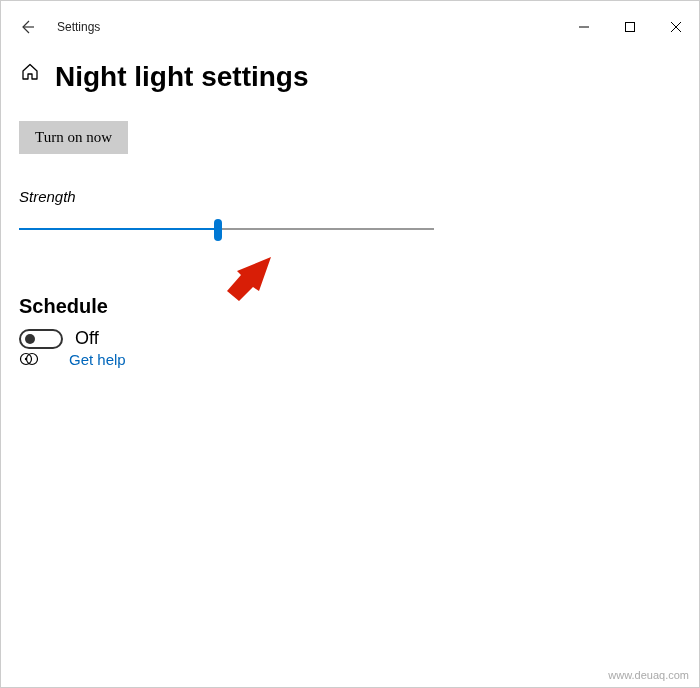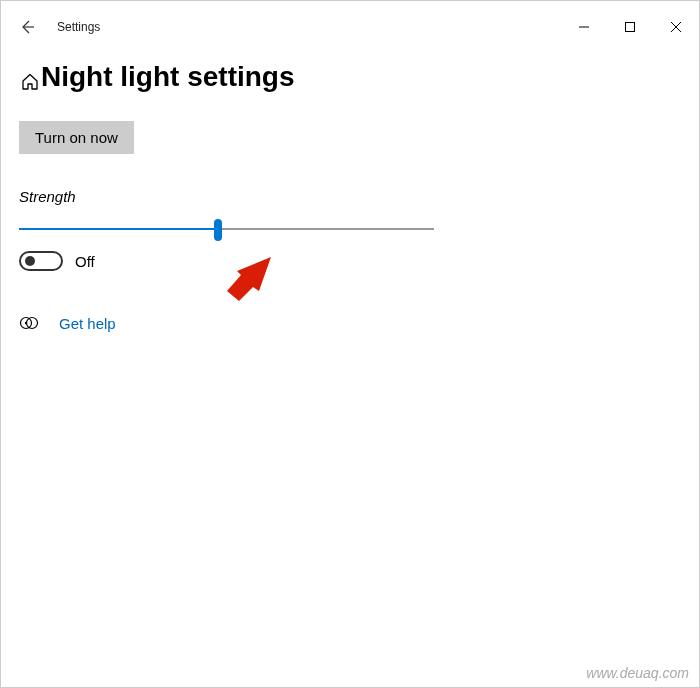--- a/index.html
+++ b/index.html
@@ -35,21 +35,22 @@
     .win-btn {
       width: 46px; height: 36px;
       display: flex; align-items: center; justify-content: center;
       cursor: pointer;
     }
     .content {
       padding: 18px 20px 0 18px;
     }
     .heading-row {
       display: flex;
-      align-items: flex-end;
+      align-items: flex-start;
+      gap: 14px;
       margin-top: 6px;
     }
     .home-icon-wrap {
       width: 22px; height: 22px;
       display: flex; align-items: center; justify-content: center;
       cursor: pointer;
     }
     .page-heading {
       font-size: 28px;
       font-weight: 600;
@@ -61,21 +62,21 @@
       color: #000;
       line-height: 1.35;
       max-width: 460px;
     }
     .turn-on-btn {
       margin-top: 28px;
       background: #ccc;
       border: none;
       padding: 8px 16px;
       font-size: 15px;
-      font-family: Liberation Sans, sans-serif;
+      font-family: Liberation Serif, serif;
       cursor: pointer;
       color: #000;
     }
     .strength-label {
       margin-top: 34px;
       font-size: 15px;
       color: #000;
       font-style: italic;
     }
     .slider-wrap {
@@ -137,41 +138,39 @@
       cursor: pointer;
       background: #fff;
     }
     .toggle-knob {
       position: absolute;
       width: 10px; height: 10px;
       background: #333;
       border-radius: 50%;
       top: 3px; left: 4px;
     }
-    .toggle-text { font-size: 15px; }
+    .toggle-text { font-size: 18px; }
     .help-row {
-      margin-top: 42px;
       display: flex; align-items: center;
-      gap: 20px;
+      gap: 30px;
     }
     .help-icon {
       width: 20px; height: 20px;
       display: flex; align-items: center; justify-content: center;
     }
     .help-link {
       font-size: 15px;
       color: #0066bb;
       cursor: pointer;
     }
     .watermark {
       position: absolute;
       bottom: 6px; right: 10px;
-      font-size: 14px;
+      font-size: 11px;
       color: #aaa;
-      font-style: italic;
     }
   </style>
 </head>
 <body>
 
 <div class="titlebar">
   <div class="back-btn">
     <svg width="16" height="16" viewBox="0 0 16 16">
       <path d="M10 2 L4 8 L10 14" stroke="#333" stroke-width="1.2" fill="none"></path>
       <line x1="4" y1="8" x2="15" y2="8" stroke="#333" stroke-width="1.2"></line>
@@ -212,20 +211,21 @@
   <button class="turn-on-btn">Turn on now</button>
 
   <div class="strength-label">Strength</div>
 
   <div class="slider-wrap">
     <div class="slider-track"></div>
     <div class="slider-fill" id="slider-fill" style="width: 48%;"></div>
     <div class="slider-thumb" id="slider-thumb" style="left: 48%;"></div>
   </div>
 
+  <div class="section-heading">Schedule</div>
 
 
   <div class="toggle-row">
     <div class="toggle">
       <div class="toggle-knob"></div>
     </div>
     <div class="toggle-text">Off</div>
   </div>
 
   <div class="help-row">

